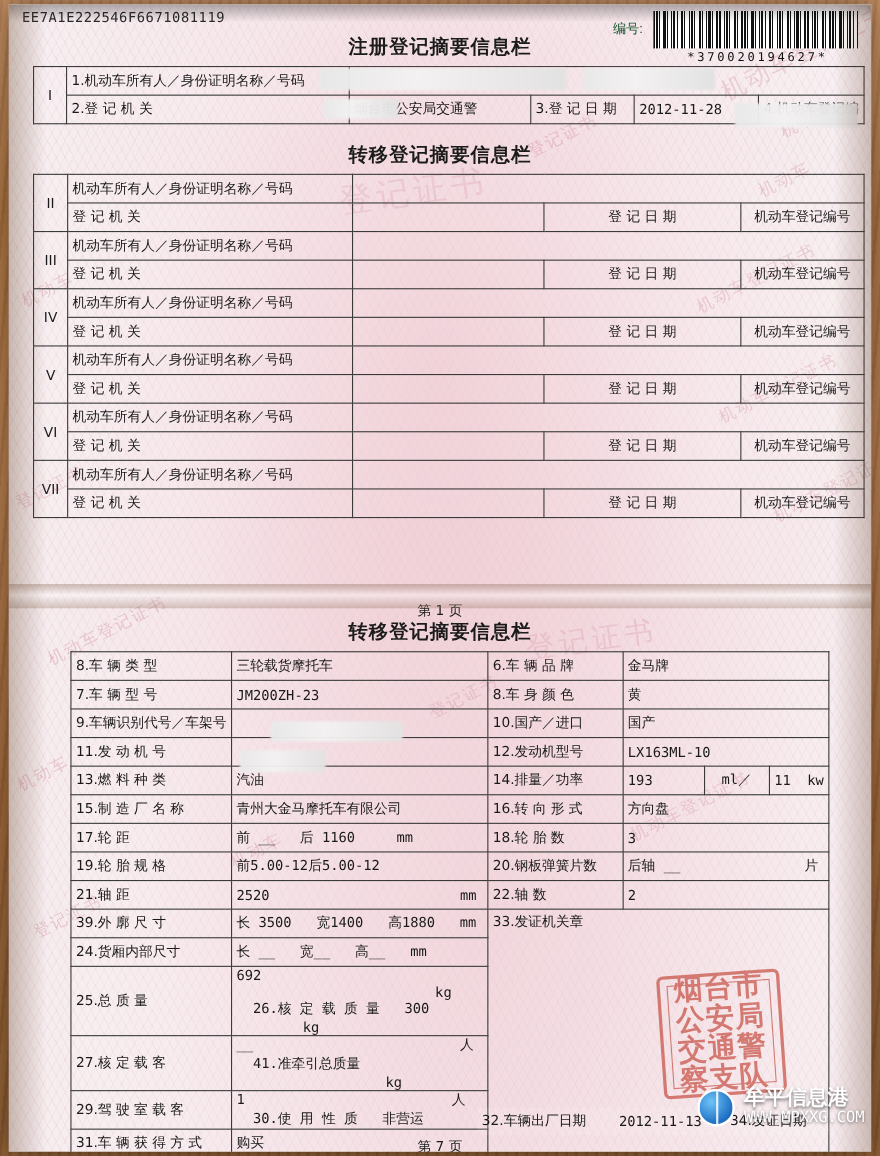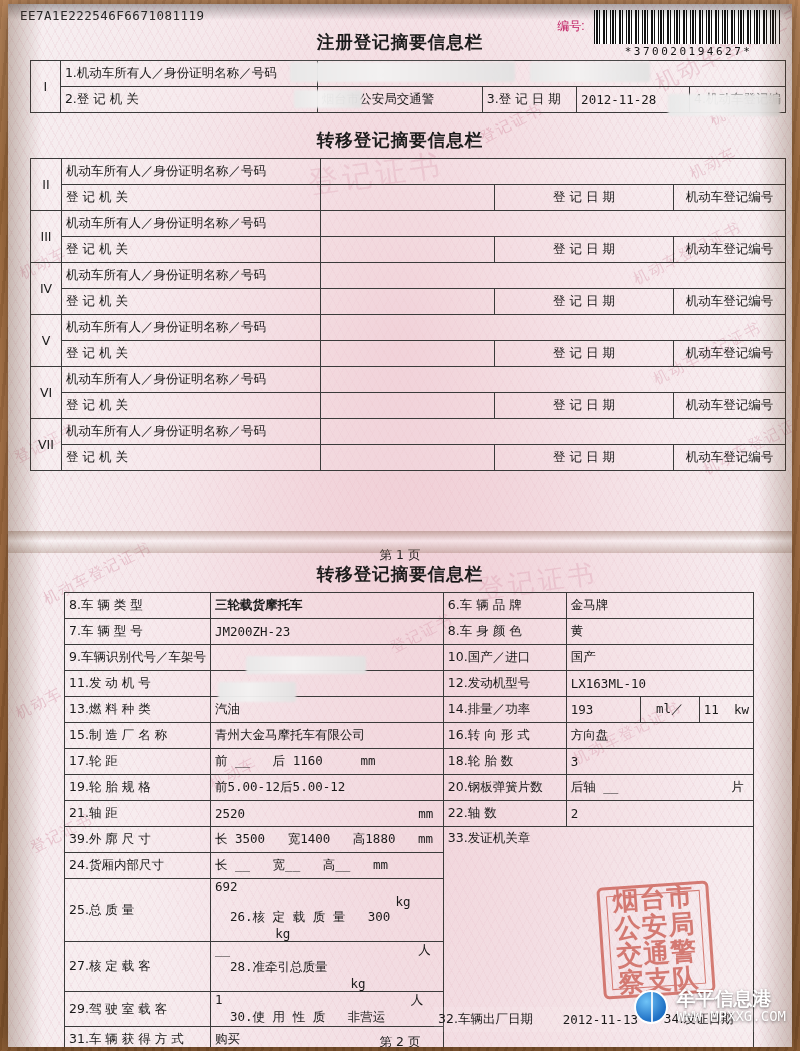--- a/index.html
+++ b/index.html
@@ -72,21 +72,21 @@
   
   .content{position:relative;z-index:4;}
 
   .topline{
     position:absolute;left:12px;top:4px;
     font-family:"DejaVu Sans Mono", monospace;
     font-size:12.5px;color:#2a2a2a;letter-spacing:.5px;
   }
   .barcode-wrap{position:absolute;right:12px;top:6px;text-align:center;}
   .barcode-label{
-    display:inline-block;font-size:12px;color:#be185d;vertical-align:top;
+    display:inline-block;font-size:12px;color:#14532d;vertical-align:top;
     margin-right:5px;margin-top:8px;
   }
   .barcode{
     display:inline-block;width:186px;height:34px;
     background:repeating-linear-gradient(90deg,
       #111 0 1px,#fff 1px 2px,#111 2px 4px,#fff 4px 5px,
       #111 5px 6px,#fff 6px 9px,#111 9px 11px,#fff 11px 12px,
       #111 12px 13px,#fff 13px 16px);
     vertical-align:top;
   }
@@ -291,21 +291,21 @@
       </table>
 
     <div class="pagenum" style="top:543px;">第 1 页</div>
 
     <h2 class="sec" style="top:558px;">转移登记摘要信息栏</h2>
 
     <table class="tbl" style="left:56px;top:588px;width:690px;">
       <tbody>
           <tr>
         <td class="lbl" style="width:130px;">8.车 辆 类 型</td>
-        <td class="val" style="width:230px;font-weight:bold;">三轮载货摩托车</td>
+        <td class="val" style="width:230px;">三轮载货摩托车</td>
         <td class="lbl" style="width:118px;">6.车 辆 品 牌</td>
         <td class="val" colspan="3">金马牌</td>
       </tr>
       <tr>
         <td class="lbl">7.车 辆 型 号</td>
         <td class="val">JM200ZH-23</td>
         <td class="lbl">8.车 身 颜 色</td>
         <td class="val" colspan="3">黄</td>
       </tr>
       <tr>
@@ -396,21 +396,21 @@
           &nbsp;&nbsp;<span>26.核 定 载 质 量</span>
           &nbsp;&nbsp;<span>300</span>
           &nbsp;&nbsp;&nbsp;&nbsp;&nbsp;&nbsp;&nbsp;&nbsp;<span>kg</span>
         </td>
       </tr>
       <tr>
         <td class="lbl">27.核 定 载 客</td>
         <td class="val">
           <span>__</span>
           &nbsp;&nbsp;&nbsp;&nbsp;&nbsp;&nbsp;&nbsp;&nbsp;&nbsp;&nbsp;&nbsp;&nbsp;&nbsp;&nbsp;&nbsp;&nbsp;&nbsp;&nbsp;&nbsp;&nbsp;&nbsp;&nbsp;&nbsp;&nbsp;<span>人</span>
-          &nbsp;&nbsp;<span>28.准牵引总质量</span>
+          &nbsp;&nbsp;<span>41.准牵引总质量</span>
           &nbsp;&nbsp;<span></span>
           &nbsp;&nbsp;&nbsp;&nbsp;&nbsp;&nbsp;&nbsp;&nbsp;&nbsp;&nbsp;&nbsp;&nbsp;&nbsp;&nbsp;&nbsp;&nbsp;&nbsp;&nbsp;<span>kg</span>
         </td>
       </tr>
       <tr>
         <td class="lbl">29.驾 驶 室 载 客</td>
         <td class="val">
           <span>1</span>
           &nbsp;&nbsp;&nbsp;&nbsp;&nbsp;&nbsp;&nbsp;&nbsp;&nbsp;&nbsp;&nbsp;&nbsp;&nbsp;&nbsp;&nbsp;&nbsp;&nbsp;&nbsp;&nbsp;&nbsp;&nbsp;&nbsp;&nbsp;&nbsp;<span>人</span>
           &nbsp;&nbsp;<span>30.使 用 性 质</span>
@@ -429,21 +429,21 @@
     <table class="tbl" style="left:426px;top:1003px;width:320px;border:0;">
       <tbody>
           <tr>
         <td class="lbl" style="border:0;margin-top:36px;">32.车辆出厂日期</td>
         <td class="val" style="border:0;">2012-11-13</td>
         <td class="lbl" style="border:0;">34.发证日期</td>
       </tr>
     </tbody>
       </table>
 
-    <div class="pagenum" style="top:1030px;">第 2 页</div>
+    <div class="pagenum" style="top:1030px;">第 7 页</div>
 
     <div class="seal" style="left:592px;top:880px;">
       <div class="inner">烟台市公安局交通警察支队</div>
     </div>
 
   </div>
 
   <div class="redact" style="left:282px;top:58px;width:225px;height:20px;"></div>
   <div class="redact" style="left:522px;top:58px;width:120px;height:20px;"></div>
   <div class="redact" style="left:286px;top:86px;width:68px;height:18px;"></div>

